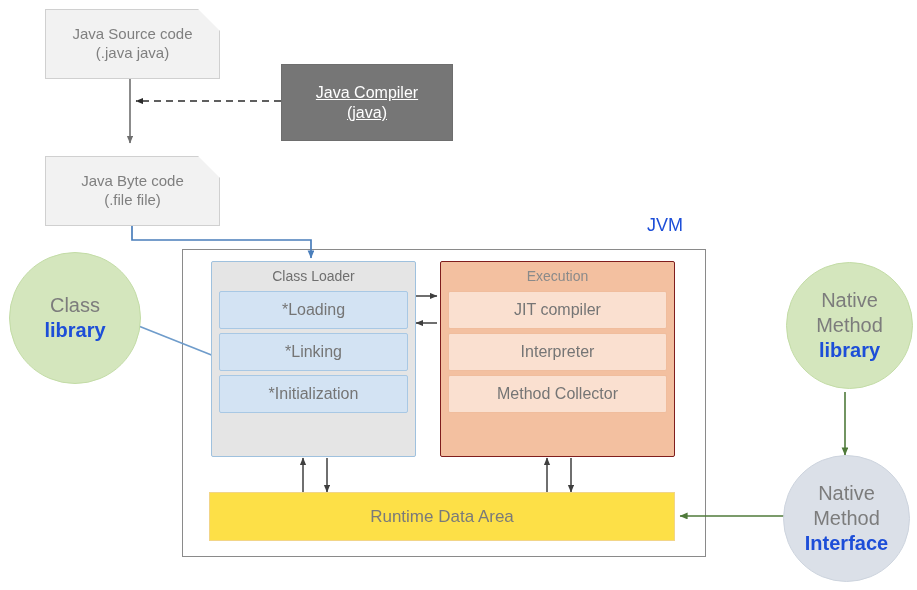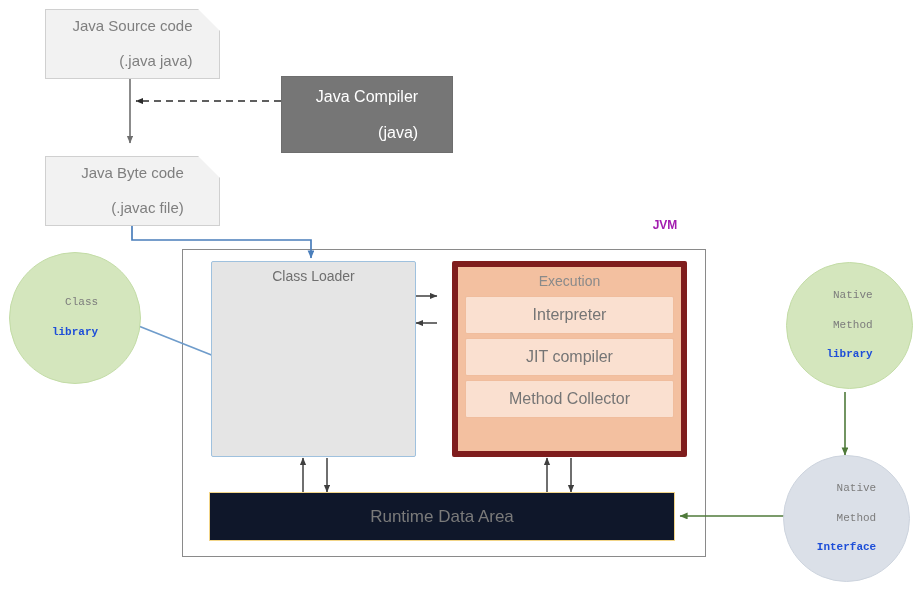--- a/index.html
+++ b/index.html
@@ -15,42 +15,42 @@
         line-height:1.25;}
 
   
   .doc{background:#f2f2f2;border:1px solid #d0d0d0;color:#7f7f7f;
        font-size:15px;
        clip-path:polygon(0 0, calc(100% - 22px) 0, 100% 22px, 100% 100%, 0 100%);}
 
   .compiler{background:#767676;border:1px solid #6e6e6e;color:#ffffff;font-size:16px;}
 
   .jvm-box{background:#ffffff;border:1px solid #8a8a8a;}
-  .jvm-label{color:#a21caf;font-size:12px;background:transparent;font-weight:bold;}
+  .jvm-label{color:#1d4ed8;font-size:18px;background:transparent;}
 
   .panel{border-radius:2px;display:block;padding:0;}
   .panel-title{font-size:14px;text-align:center;padding:6px 0 5px;}
   .panel-items{padding:0 7px 7px;display:flex;flex-direction:column;gap:4px;}
   .item{font-size:16px;text-align:center;padding:8px 0;border-radius:2px;}
 
   .loader{background:#e5e5e5;border:1px solid #9fc1de;}
   .loader .panel-title{color:#6f6f6f;}
   .loader .item{background:#d3e3f3;border:1px solid #a8c8e4;color:#757575;}
 
-  .exec{background:#f3c0a0;border:6px solid #7f1d1d;margin-left:12px;}
+  .exec{background:#f3c0a0;border:1px solid #7f1d1d;}
   .exec .panel-title{color:#8a8a8a;font-size:14px;}
   .exec .item{background:#fae0d0;border:1px solid #f0bd9d;color:#757575;}
 
-  .runtime{background:#0f172a;border:1px solid #f2d588;color:#7a7a7a;font-size:17px;}
+  .runtime{background:#fde047;border:1px solid #f2d588;color:#7a7a7a;font-size:17px;}
 
-  .circle{border-radius:50%;font-size:11px;font-family:Liberation Mono, monospace;}
+  .circle{border-radius:50%;font-size:20px;}
   .green{background:#d4e6bd;border:1px solid #c3dca6;color:#7c7c7c;}
   .blue-circle{background:#dbe0e8;border:1px solid #cdd4de;color:#7c7c7c;}
   .circle b{font-weight:bold;color:#1d4ed8;}
-  .stack{display:flex;flex-direction:column;align-items:flex-end;gap:16px;}
+  .stack{display:flex;flex-direction:column;align-items:center;}
 </style>
 </head>
 <body>
 
 <div id="stage">
 
   <svg class="layer" id="edges" viewBox="0 0 917 590">
     <defs>
       <marker id="ah-dark" markerWidth="9" markerHeight="9" refX="7.2" refY="3.2" orient="auto" markerUnits="userSpaceOnUse">
         <path d="M0,0 L7.6,3.2 L0,6.4 z" fill="#3f3f3f"></path>
@@ -98,50 +98,55 @@
   <div class="node jvm-box" style="left:182px;top:249px;width:524px;height:308px;"></div>
   <div class="node jvm-label" style="left:625px;top:212px;width:80px;height:26px;">JVM</div>
 
   <div class="node doc" style="left:45px;top:9px;width:175px;height:70px;z-index:3;">
     <div class="stack">
       <span>Java Source code</span>
       <span>(.java java)</span>
     </div>
   </div>
 
-  <div class="node compiler" style="left:281px;top:76px;width:172px;height:77px;z-index:3;">
+  <div class="node compiler" style="left:281px;top:64px;width:172px;height:77px;z-index:3;text-decoration:underline;">
     <div class="stack">
       <span>Java Compiler</span>
       <span>(java)</span>
     </div>
   </div>
 
   <div class="node doc" style="left:45px;top:156px;width:175px;height:70px;z-index:3;">
     <div class="stack">
       <span>Java Byte code</span>
-      <span>(.javac file)</span>
+      <span>(.file file)</span>
     </div>
   </div>
 
   <div class="node circle green" style="left:9px;top:252px;width:132px;height:132px;z-index:3;">
     <div class="stack">
       <span>Class</span>
       <b>library</b>
     </div>
   </div>
 
   <div class="node panel loader" style="left:211px;top:261px;width:205px;height:196px;z-index:3;">
     <div class="panel-title">Class Loader</div>
+    <div class="panel-items">
+      <div class="item">*Loading</div>
+      <div class="item">*Linking</div>
+      <div class="item">*Initialization</div>
+    </div>
   </div>
 
   <div class="node panel exec" style="left:440px;top:261px;width:235px;height:196px;z-index:3;">
     <div class="panel-title">Execution</div>
     <div class="panel-items">
+      <div class="item">JIT compiler</div>
       <div class="item">Interpreter</div>
-      <div class="item">JIT compiler</div>
       <div class="item">Method Collector</div>
     </div>
   </div>
 
   <div class="node runtime" style="left:209px;top:492px;width:466px;height:49px;z-index:3;">
     <span>Runtime Data Area</span>
   </div>
 
   <div class="node circle green" style="left:786px;top:262px;width:127px;height:127px;z-index:3;">
     <div class="stack">

